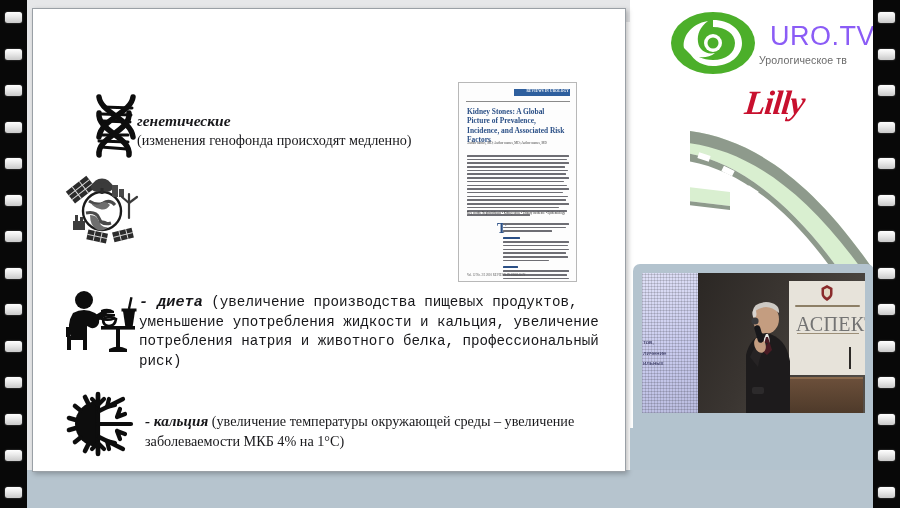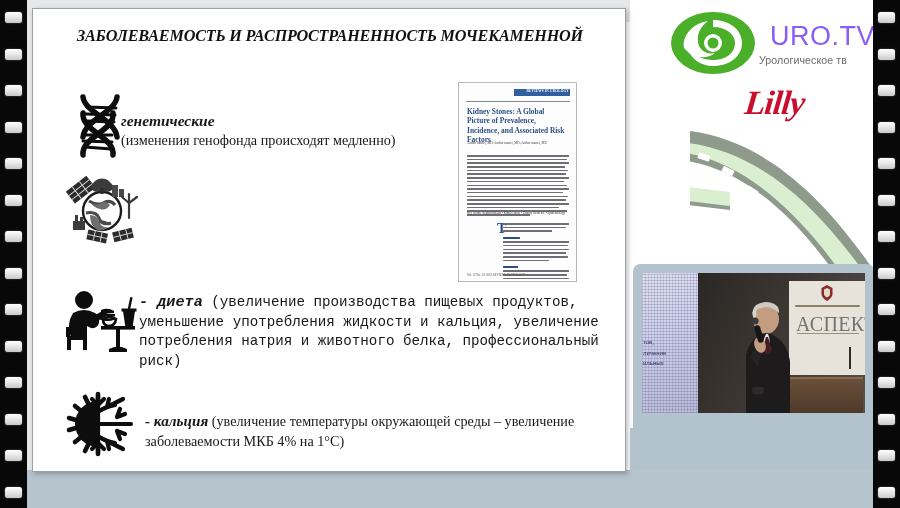--- a/index.html
+++ b/index.html
@@ -83,21 +83,21 @@
   .head {
     font-style: italic; font-weight: bold; font-size: 15.5px;
     display: block; line-height: 20px;
   }
   .body-t { font-size: 14.2px; line-height: 19.5px; display: block; }
   .inline-head {
     font-style: italic; font-weight: bold; font-size: 15.2px;
   }
 
   
-  #row-gen  { left: 0; top: 82px;  width: 594px; height: 82px; }
+  #row-gen  { left: 16px; top: 82px;  width: 594px; height: 82px; }
   #row-gen  .icon { left: 38px; top: 0px; }
   #row-gen  .txt  { left: 88px; top: 20px; width: 390px; }
 
   #row-eco  { left: 0; top: 162px; width: 594px; height: 92px; }
   #row-eco  .icon { left: 32px; top: 2px; }
   #row-eco  .txt  { left: 88px; top: 30px; width: 390px; }
 
   #row-diet { left: 0; top: 262px; width: 594px; height: 110px; }
   #row-diet .icon { left: 32px; top: 18px; }
   #row-diet .txt  { left: 106px; top: 22px; width: 462px; font-family: Liberation Mono, monospace; }
@@ -288,21 +288,20 @@
       <rect x="128" y="202" width="12" height="6" transform="rotate(60 134 205)"></rect>
     </g>
     <path d="M-10,90 L40,96 L40,110 L-10,104 Z" fill="#d9efd0"></path>
     <path d="M-10,104 L40,110 L40,114 L-10,108 Z" fill="#8e9a8c"></path>
   </svg>
 
   <div id="slide-shadow"></div>
   <div id="slide">
 
     <div class="slide-title">
-      <span>ЗАБОЛЕВАЕМОСТЬ И РАСПРОСТРАНЕННОСТЬ МОЧЕКАМЕННОЙ</span>
     </div>
 
     <div class="row" id="row-gen">
       <div class="icon">
         <svg class="ico" width="56" height="70" viewBox="0 0 56 70">
           <g stroke="#0d0d0d" stroke-width="5.5" fill="none" stroke-linecap="round">
             <path d="M12,64 C10,46 44,40 42,22"></path>
             <path d="M12,46 C14,28 44,22 46,6"></path>
             <path d="M42,64 C44,46 10,40 12,22"></path>
             <path d="M46,46 C44,28 14,22 12,6"></path>

